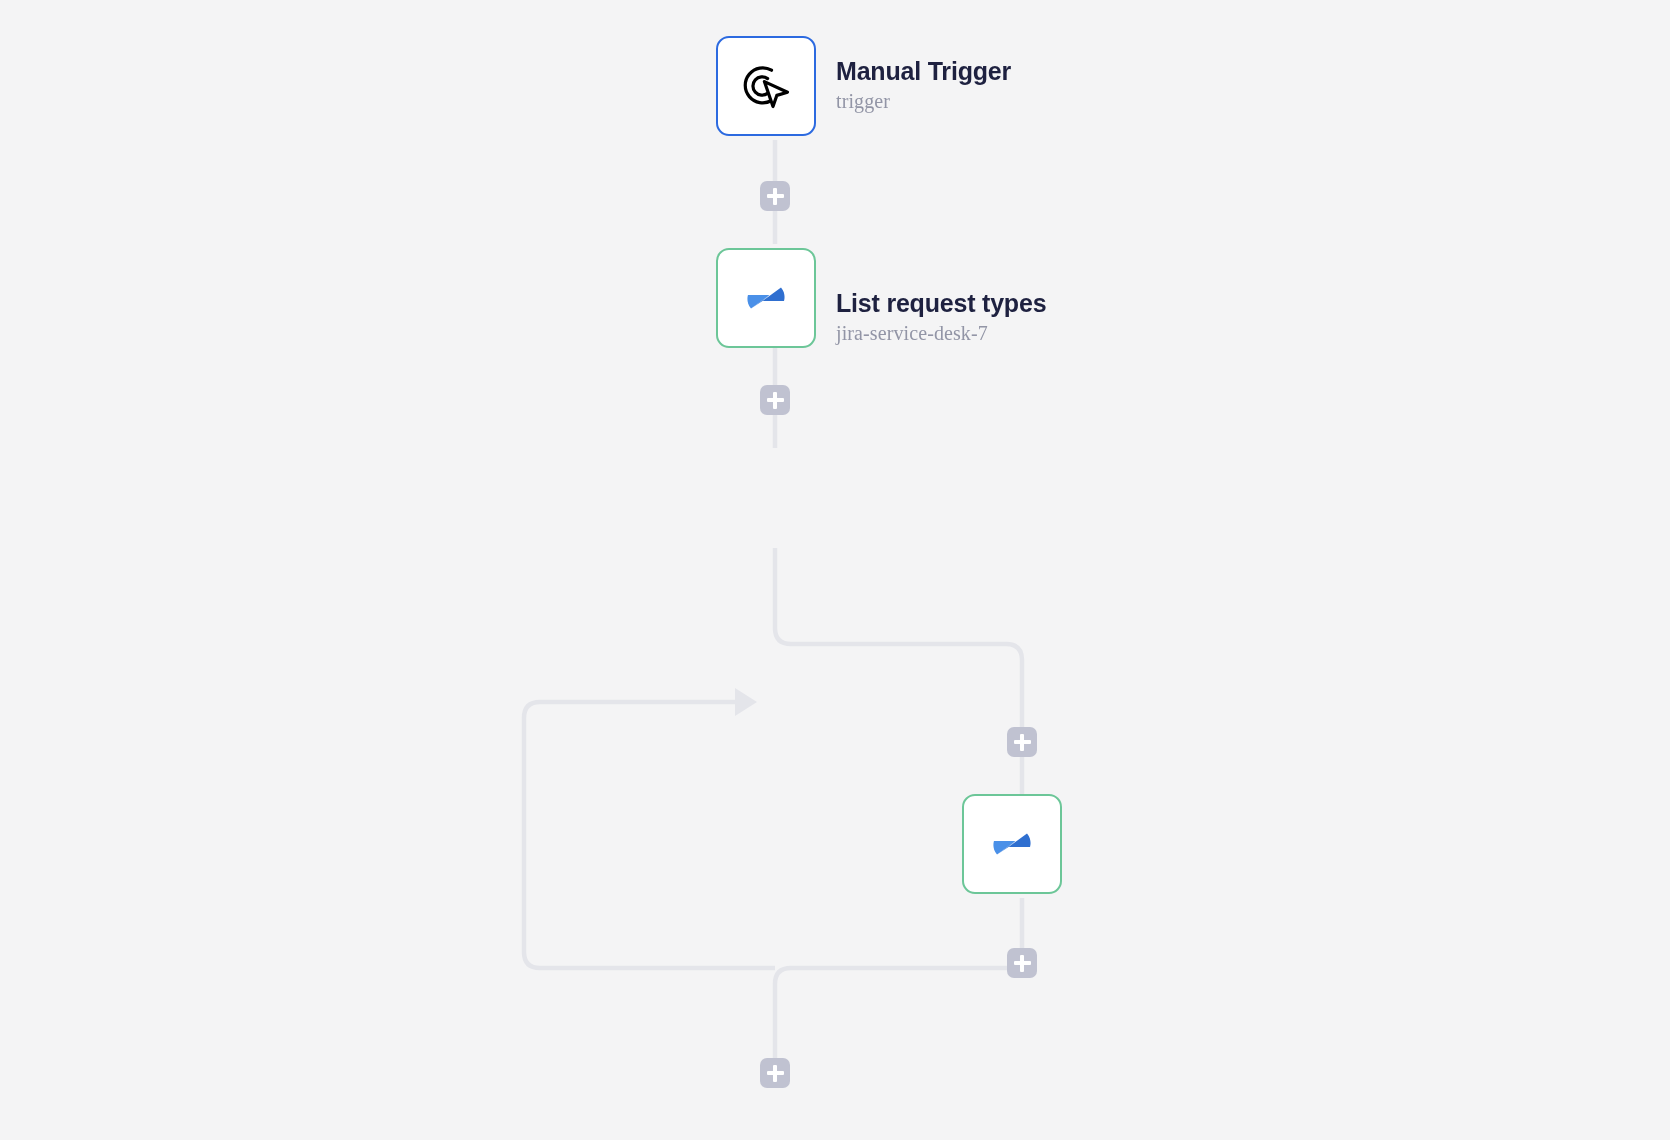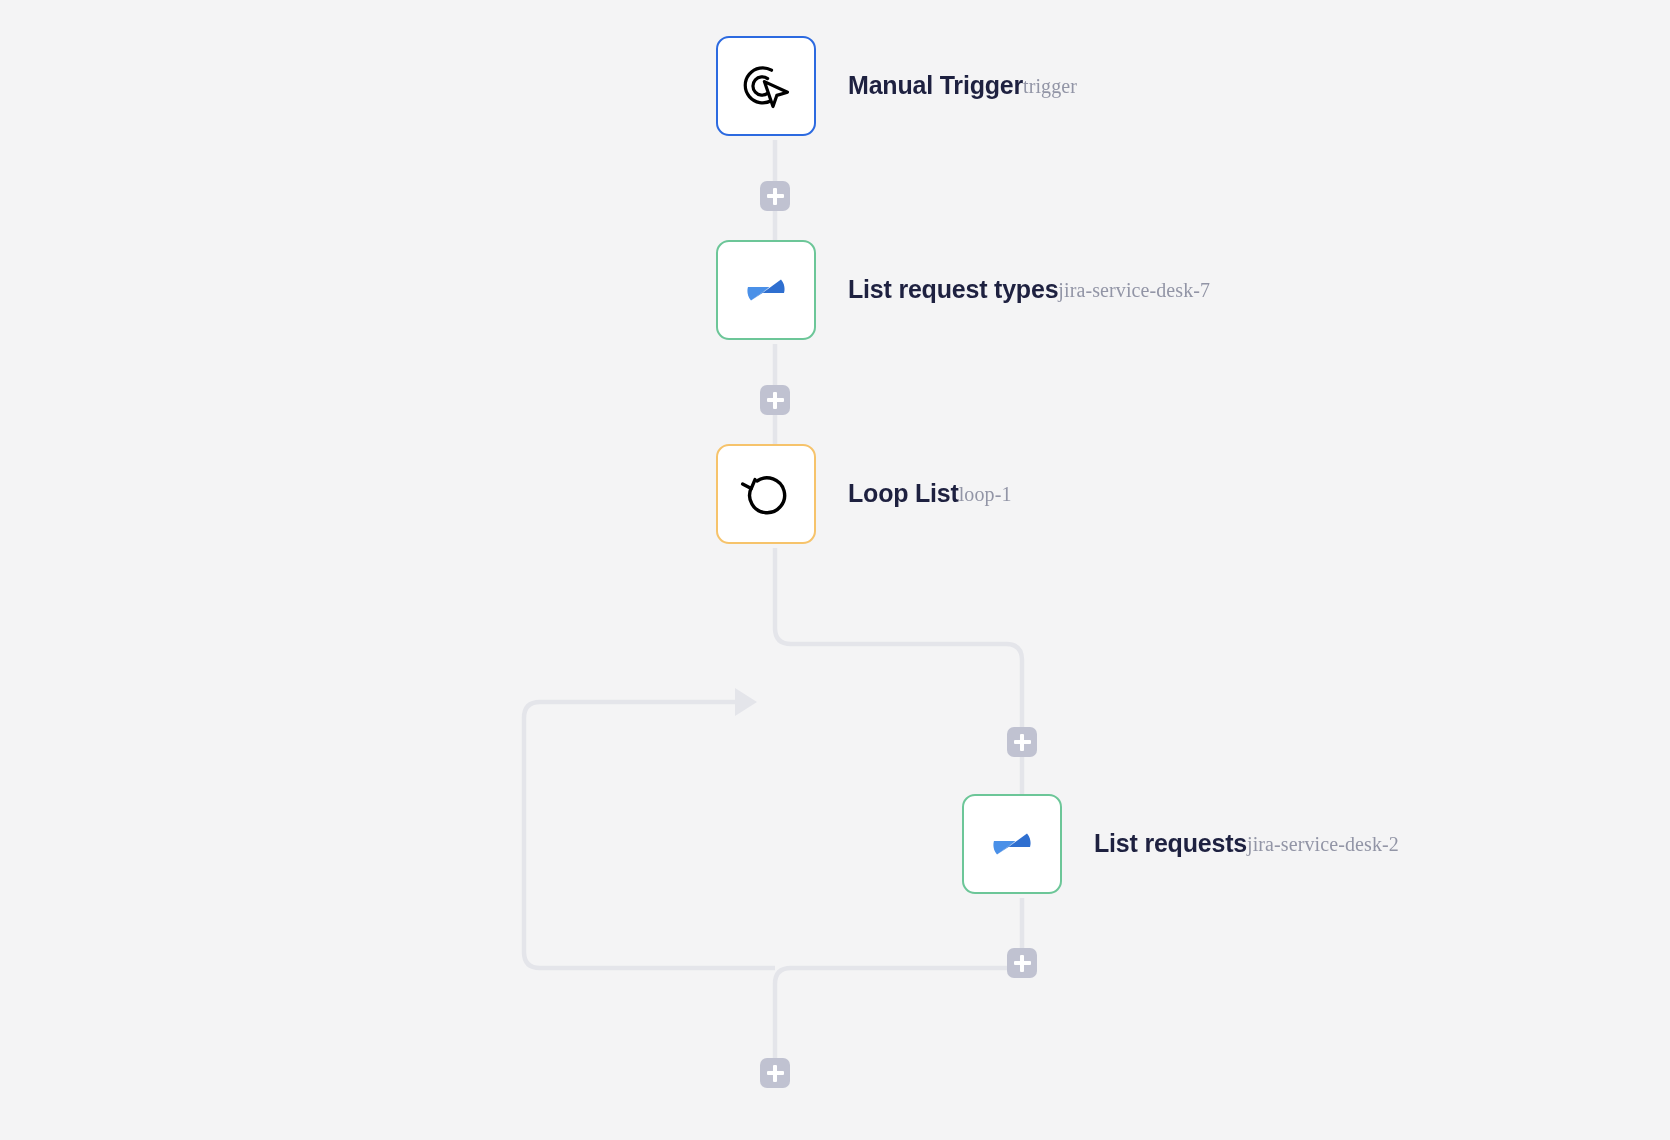--- a/index.html
+++ b/index.html
@@ -42,23 +42,23 @@
     display: flex;
     align-items: center;
     justify-content: center;
     flex: 0 0 auto;
   }
   .node-box.blue   { border-color: #2c6ae0; }
   .node-box.green  { border-color: #6cc698; }
   .node-box.orange { border-color: #f6c36b; }
 
   .node-text {
-    margin-left: 32px;
-    display: flex;
-    flex-direction: row;
+    margin-left: 20px;
+    display: flex;
+    flex-direction: column;
     justify-content: center;
     white-space: nowrap;
   }
   .node-title {
     font-size: 25px;
     font-weight: bold;
     color: #1e2140;
     letter-spacing: -0.2px;
     line-height: 1.16;
   }
@@ -135,67 +135,47 @@
           <path d="M 27.4 24.6 L 50.5 35.2 L 39.8 38.4 L 36.0 49.6 Z" fill="#ffffff" stroke="#000000" stroke-width="3.2" stroke-linejoin="round"></path>
         </svg>
       </span>
     </div>
     <div class="node-text">
       <div class="node-title">Manual Trigger</div>
       <div class="node-subtitle">trigger</div>
     </div>
   </div>
 
-  <div class="node" style="left:716px; top:240px;">
+  <div class="node" style="left:716px; top:248px;align-items:flex-end;">
     <div class="node-box green">
       <span>
         <svg class="icon-svg" width="46" height="50" viewBox="0 0 46 50">
           <path d="M 26.5 1 L 26.5 22 L 5 22 C 5 22 2.5 29 8 35.5 L 26.5 22 Z" fill="#4a90e8"></path>
           <path d="M 19.5 49 L 19.5 28 L 41 28 C 41 28 43.5 21 38 14.5 L 19.5 28 Z" fill="#2f6fd0"></path>
           <path d="M 26.5 22 L 8 35.5 L 19.5 28 Z" fill="#3a7fdb"></path>
         </svg>
       </span>
     </div>
     <div class="node-text">
       <div class="node-title">List request types</div>
       <div class="node-subtitle">jira-service-desk-7</div>
     </div>
   </div>
 
-  <div class="node" style="left:716px; top:444px;">
-    <div class="node-box orange">
-      <span>
-        <svg class="icon-svg" width="56" height="56" viewBox="0 0 56 56">
-          <g fill="none" stroke="#000000" stroke-width="3.4" stroke-linecap="round" stroke-linejoin="round">
-            <path d="M 13.2 22.0 A 17.5 17.5 0 1 0 19.0 15.0"></path>
-            <path d="M 4.6 18.0 L 13.2 22.6 L 17.0 13.6"></path>
-          </g>
-        </svg>
-      </span>
-    </div>
-    <div class="node-text">
-      <div class="node-title">Loop List</div>
-      <div class="node-subtitle">loop-1</div>
-    </div>
-  </div>
 
   <div class="node" style="left:962px; top:794px;">
     <div class="node-box green">
       <span>
         <svg class="icon-svg" width="46" height="50" viewBox="0 0 46 50">
           <path d="M 26.5 1 L 26.5 22 L 5 22 C 5 22 2.5 29 8 35.5 L 26.5 22 Z" fill="#4a90e8"></path>
           <path d="M 19.5 49 L 19.5 28 L 41 28 C 41 28 43.5 21 38 14.5 L 19.5 28 Z" fill="#2f6fd0"></path>
           <path d="M 26.5 22 L 8 35.5 L 19.5 28 Z" fill="#3a7fdb"></path>
         </svg>
       </span>
     </div>
-    <div class="node-text">
-      <div class="node-title">List requests</div>
-      <div class="node-subtitle">jira-service-desk-2</div>
-    </div>
   </div>
 
   <div class="plus-btn" style="left:760px; top:181px;">
     <span class="bar-h"></span>
     <span class="bar-v"></span>
   </div>
 
   <div class="plus-btn" style="left:760px; top:385px;">
     <span class="bar-h"></span>
     <span class="bar-v"></span>

